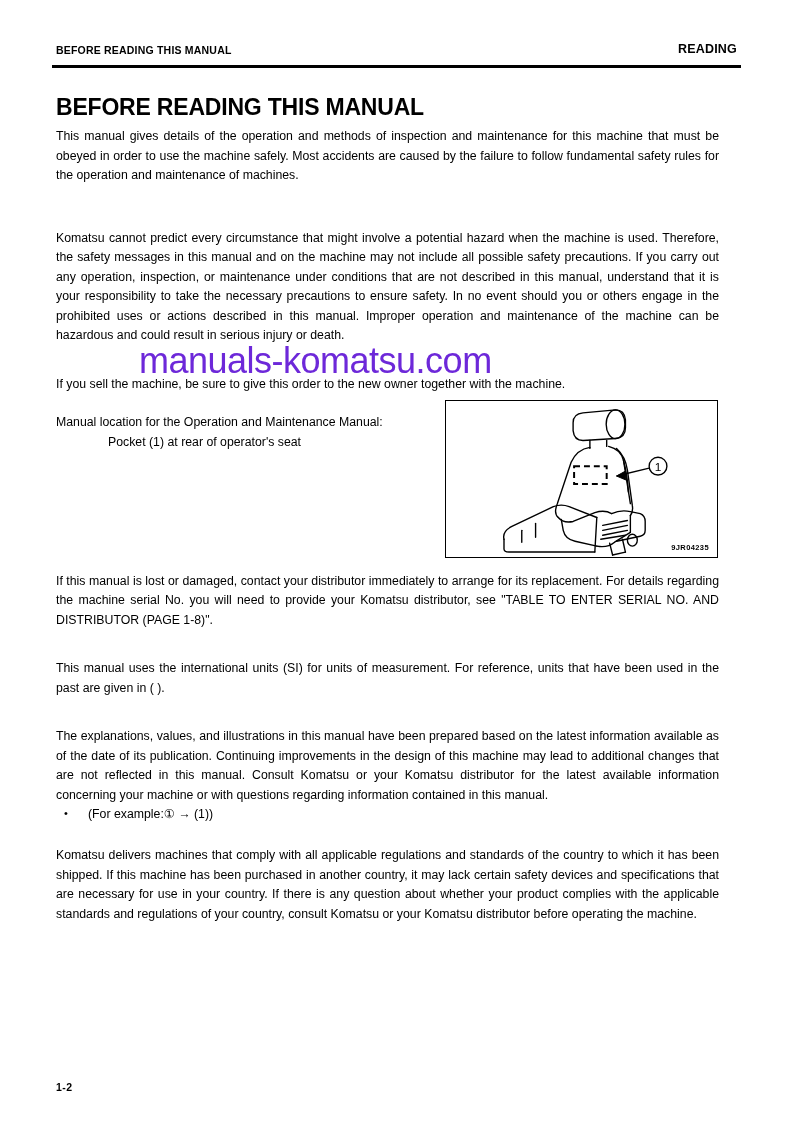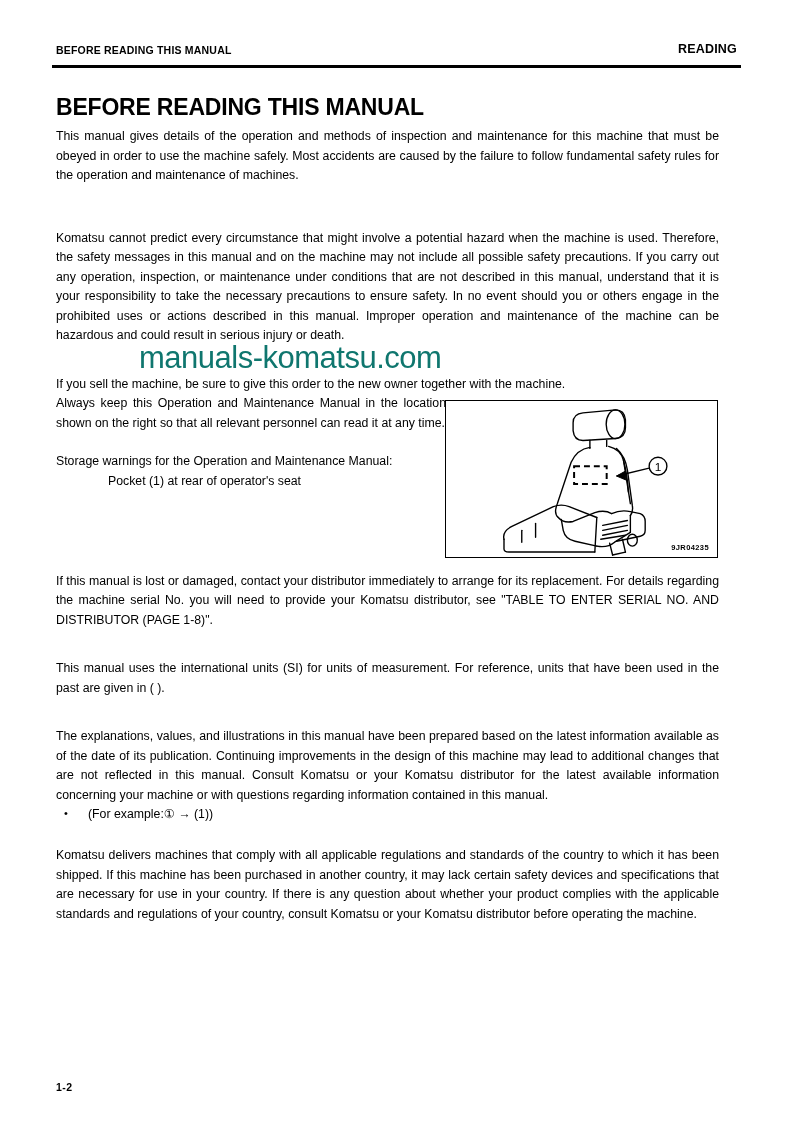--- a/index.html
+++ b/index.html
@@ -154,22 +154,22 @@
   }
 
   .spacer-sm { height: 14px; }
   .spacer-md { height: 22px; }
 
   
   .watermark {
     position: absolute;
     left: 139px;
     top: 340px;
-    font-size: 31px;
-    color: #0f766e;
+    font-size: 36px;
+    color: #6d28d9;
     letter-spacing: -0.5px;
     white-space: nowrap;
     pointer-events: none;
   }
 
   
   .page-footer {
     position: absolute;
     left: 56px;
     bottom: 30px;
@@ -202,23 +202,22 @@
 
     <p class="para">Komatsu cannot predict every circumstance that might involve a potential hazard when the machine is used. Therefore, the safety messages in this manual and on the machine may not include all possible safety precautions. If you carry out any operation, inspection, or maintenance under conditions that are not described in this manual, understand that it is your responsibility to take the necessary precautions to ensure safety. In no event should you or others engage in the prohibited uses or actions described in this manual. Improper operation and maintenance of the machine can be hazardous and could result in serious injury or death.</p>
 
     <div class="spacer-sm"></div>
 
     <div class="wrap-zone">
 
       <div class="full-line">If you sell the machine, be sure to give this order to the new owner together with the machine.</div>
 
       <div class="wrap-text">
-        <p>Always keep this Operation and Maintenance Manual in the location shown on the right so that all relevant personnel can read it at any time.</p>
         <div class="storage-block">
-          <p class="left">Storage warnings for the Operation and Maintenance Manual:</p>
+          <p class="left">Manual location for the Operation and Maintenance Manual:</p>
           <p class="left storage-indent">Pocket (1) at rear of operator's seat</p>
         </div>
       </div>
 
       <div class="figure-box">
         <svg viewBox="0 0 273 158" xmlns="http://www.w3.org/2000/svg">
           <g fill="none" stroke="#000000" stroke-width="1.4" stroke-linejoin="round" stroke-linecap="round">
 
             <path d="M138 12 L171 9 Q180 9 181 19 L181 27 Q181 37 171 38 L138 40 Q129 40 128 30 L128 22 Q128 13 138 12 Z"></path>
             <ellipse cx="171" cy="23.5" rx="9.5" ry="14.5"></ellipse>

